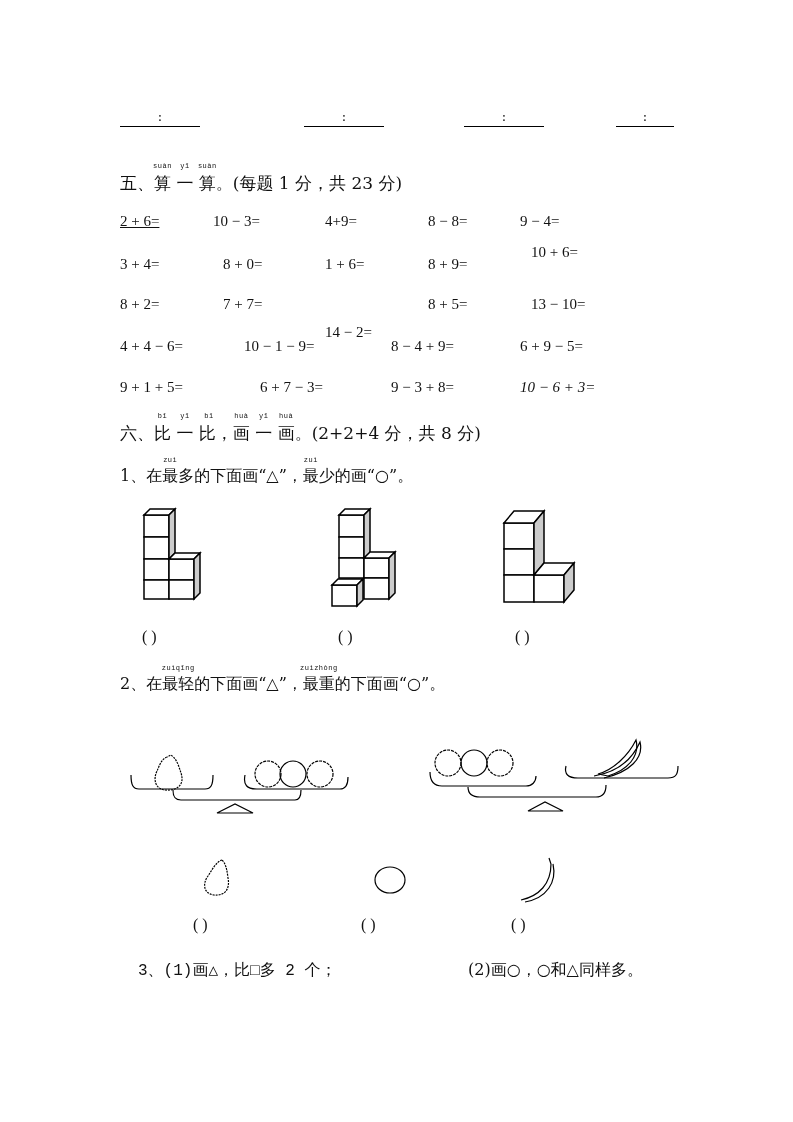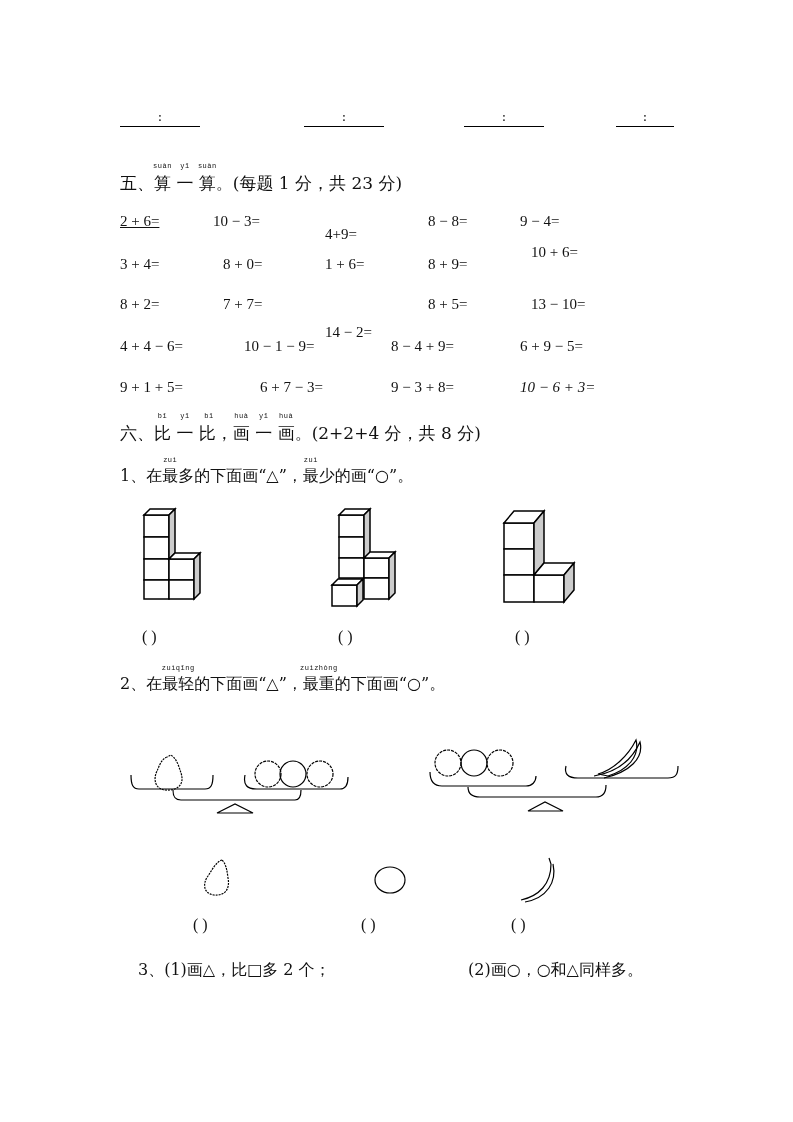--- a/index.html
+++ b/index.html
@@ -24,21 +24,21 @@
   <div class="blank" style="left:616px;width:58px;">:</div>
 </div>
 
 <div class="heading" style="left:120px;top:172px;">
   <span>五、</span><span class="ruby-wrap"><span class="py">suàn</span><span>算</span></span>&nbsp;<span class="ruby-wrap"><span class="py">yī</span><span>一</span></span>&nbsp;<span class="ruby-wrap"><span class="py">suàn</span><span>算</span></span><span>。(每题 1 分，共 23 分)</span>
 </div>
 
 <div>
   <div class="eq" style="left:120px;top:213px;text-decoration:underline;">2 + 6=</div>
   <div class="eq" style="left:213px;top:213px;">10 − 3=</div>
-  <div class="eq" style="left:325px;top:226px;">4+9=</div>
+  <div class="eq" style="left:325px;top:213px;">4+9=</div>
   <div class="eq" style="left:428px;top:213px;">8 − 8=</div>
   <div class="eq" style="left:520px;top:213px;">9 − 4=</div>
 
   <div class="eq" style="left:120px;top:256px;">3 + 4=</div>
   <div class="eq" style="left:223px;top:256px;">8 + 0=</div>
   <div class="eq" style="left:325px;top:256px;">1 + 6=</div>
   <div class="eq" style="left:428px;top:256px;">8 + 9=</div>
   <div class="eq" style="left:531px;top:244px;">10 + 6=</div>
 
   <div class="eq" style="left:120px;top:296px;">8 + 2=</div>
@@ -163,14 +163,14 @@
   <ellipse cx="18" cy="16" rx="15" ry="13" fill="none" stroke="#000" stroke-width="1.2"></ellipse>
 </svg>
 <svg style="left:515px;top:856px;" width="45" height="48" viewBox="0 0 45 48">
   <path d="M6,44 C24,40 36,28 36,8 L34,2 M38,8 C42,26 32,42 10,46" fill="none" stroke="#000" stroke-width="1.2"></path>
 </svg>
 
 <div class="paren" style="left:193px;top:916px;">(        )</div>
 <div class="paren" style="left:361px;top:916px;">(          )</div>
 <div class="paren" style="left:511px;top:916px;">(          )</div>
 
-<div class="q" style="left:138px;top:960px;">3、(1)画△，比□多 2 个；</div>
+<div class="q" style="left:138px;top:960px;font-family:Liberation Mono, monospace;">3、(1)画△，比□多 2 个；</div>
 <div class="q" style="left:468px;top:960px;">(2)画○，○和△同样多。</div>
 
 </body></html>

